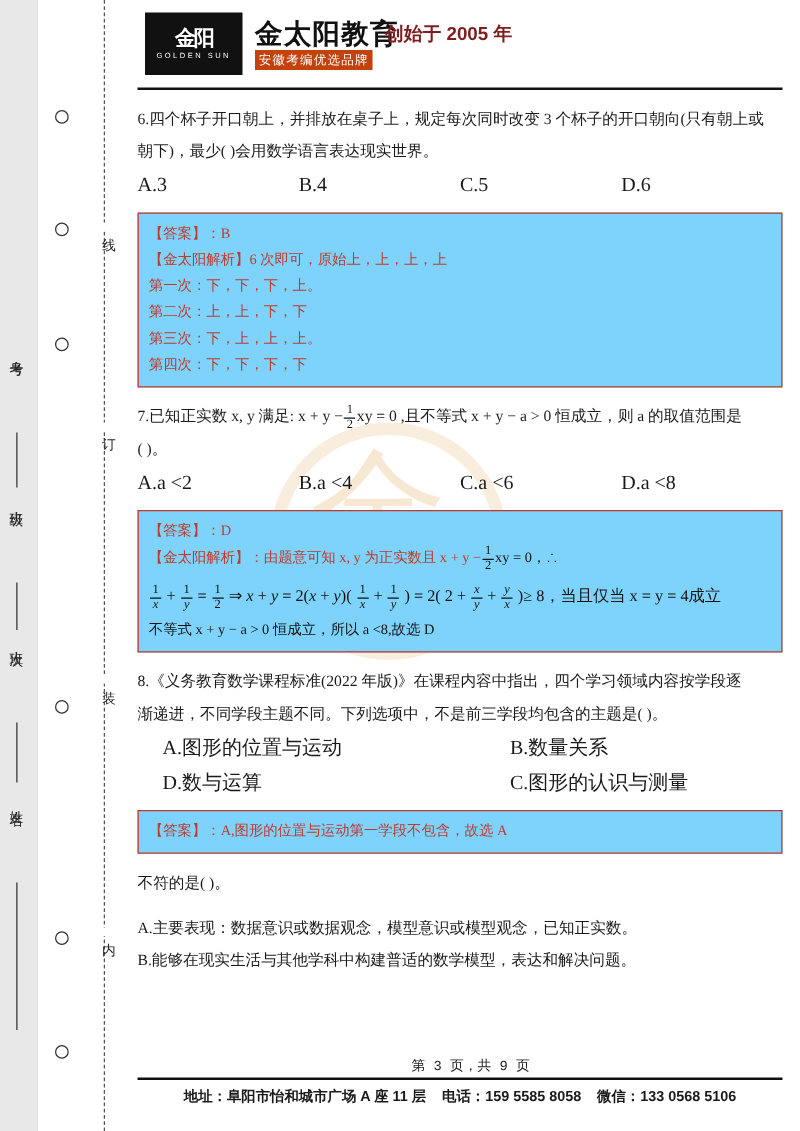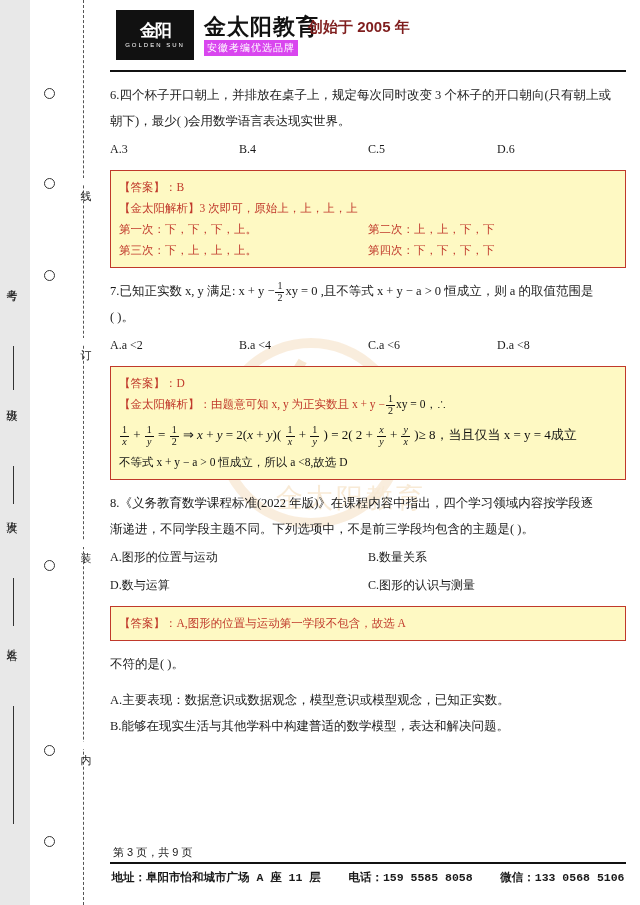--- a/index.html
+++ b/index.html
@@ -170,54 +170,54 @@
     font-size: 15px;
     font-weight: bold;
     color: #7f1d1d;
   }
   .brand-sub {
     position: absolute;
     left: 94px; top: 32px;
     font-family: Liberation Serif, serif;
     font-size: 10px;
     color: #111;
-    background: #d946ef;
+    background: #c2410c;
     color: #fff;
     padding: 1px 3px;
     letter-spacing: 1px;
   }
 
   
   .q {
     font-size: 12.5px;
     line-height: 26px;
     margin-top: 10px;
     text-align: justify;
   }
   .q-line { margin: 0; }
   .opts {
     display: flex;
-    font-size: 12px;
+    font-size: 16px;
     line-height: 26px;
     margin-top: 2px;
   }
   .opts > div { flex: 1; }
-  .opts.two > div { flex: 0 0 50%; }
+  .opts.two > div { flex: 0 0 50%; margin-left: 20px; }
 
   .ansbox {
     border: 1px solid #c0392b;
-    background: #fef9c3;
+    background: #7dd3fc;
     padding: 6px 8px;
     margin: 8px 0 4px 0;
     font-size: 11.5px;
     line-height: 21px;
     color: #111;
   }
   .ansbox .hl { color: #c0392b; }
-  .ansbox-row { display: flex; }
+  .ansbox-row { display: flex; flex-direction: column; }
   .ansbox-row > div { flex: 1; }
 
   .frac {
     display: inline-block;
     vertical-align: middle;
     text-align: center;
     font-size: 10px;
     line-height: 1.05;
     margin: 0 1px;
   }
@@ -229,32 +229,33 @@
     font-size: 13px;
     line-height: 30px;
     margin: 4px 0 2px 0;
   }
 
   
   .pagenum {
     position: absolute;
     left: 17px; right: 0;
     top: 845px;
+    text-align: center;
     font-size: 11px;
-    font-family: Liberation Sans, sans-serif;
+    font-family: Liberation Mono, monospace;
   }
   .footer {
     position: absolute;
     left: 14px; right: 14px;
     top: 862px;
     border-top: 2px solid #111;
     padding-top: 6px;
     text-align: center;
     font-size: 11.5px;
-    font-family: Liberation Mono, monospace;
+    font-family: Liberation Sans, sans-serif;
     font-weight: bold;
   }
 </style>
 </head>
 <body>
 
 <div class="left-strip">
   <div class="strip-col-a"></div>
   <div class="strip-col-b"></div>
 
@@ -311,21 +312,21 @@
     </div>
     <div class="opts">
       <div>A.3</div>
       <div>B.4</div>
       <div>C.5</div>
       <div>D.6</div>
     </div>
 
     <div class="ansbox">
       <div class="hl">【答案】：B</div>
-      <div class="hl">【金太阳解析】3 次即可，原始上，上，上，上</div>
+      <div class="hl">【金太阳解析】6 次即可，原始上，上，上，上</div>
       <div class="ansbox-row">
         <div class="hl">第一次：下，下，下，上。</div>
         <div class="hl">第二次：上，上，下，下</div>
       </div>
       <div class="ansbox-row">
         <div class="hl">第三次：下，上，上，上。</div>
         <div class="hl">第四次：下，下，下，下</div>
       </div>
     </div>
 

